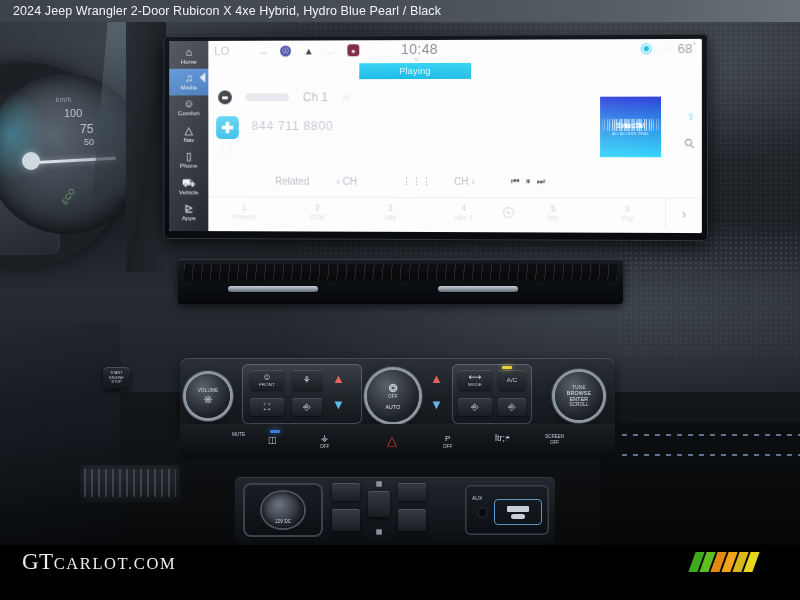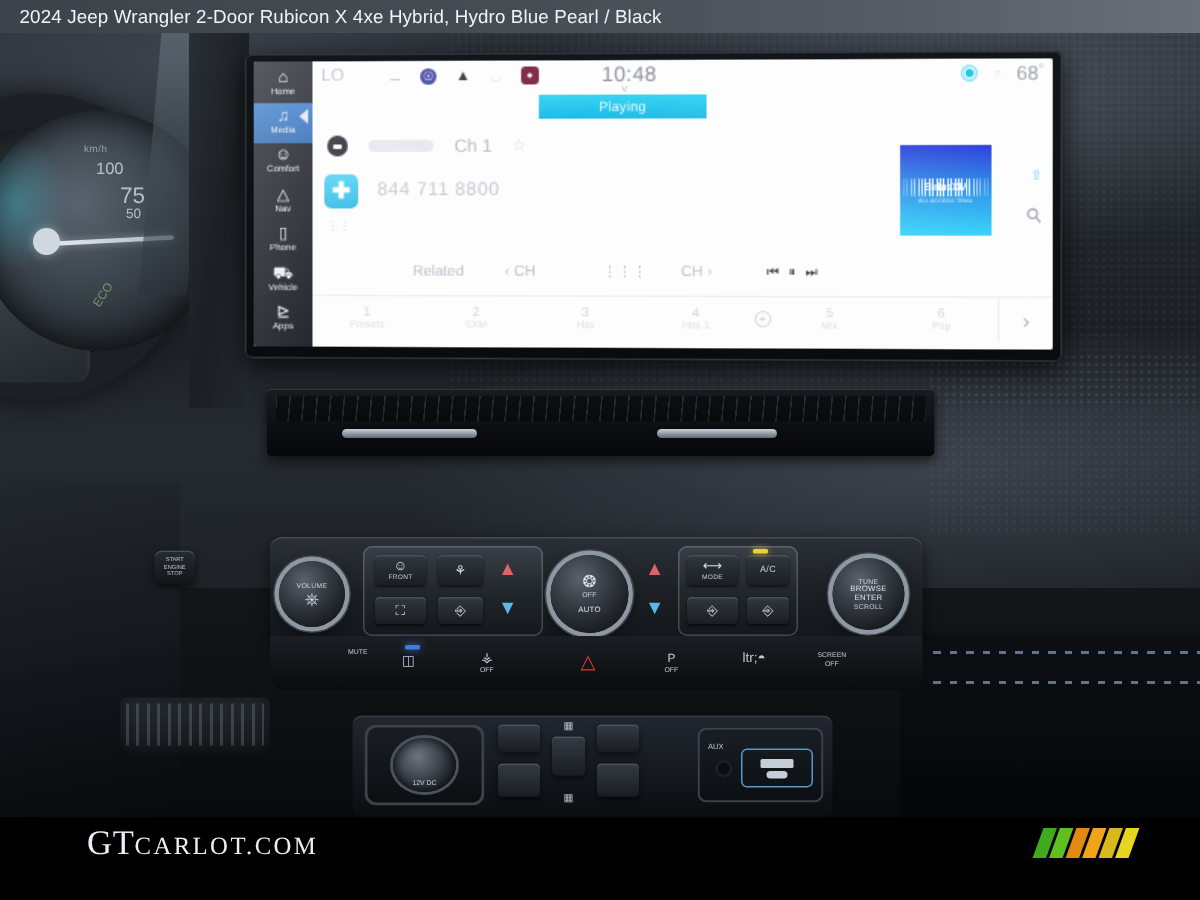--- a/index.html
+++ b/index.html
@@ -418,21 +418,21 @@
   #footer{
     position:absolute; left:0; top:545px; width:800px; height:55px; background:#000;
     z-index:50;
   }
   .wm-strip{
     position:absolute; left:0; top:0; width:800px; height:33px;
     background:linear-gradient(90deg, rgba(0,0,0,.92) 0%, rgba(0,0,0,.55) 28%, rgba(0,0,0,.35) 50%, rgba(0,0,0,.6) 72%, rgba(0,0,0,.95) 100%);
   }
   .wm-logo{
     position:absolute; left:22px; top:4px; color:#eceff2; font-size:23px;
-    letter-spacing:.5px; font-family:"Liberation Serif", serif;margin-left:36px;
+    letter-spacing:.5px; font-family:"Liberation Serif", serif;
   }
   .wm-logo .sm{ font-size:16.5px; letter-spacing:1.6px;}
   .stripes{ position:absolute; right:10px; top:7px; width:98px; height:20px; display:flex; gap:2px;}
   .stripes i{ display:block; width:9px; height:20px; transform:skewX(-20deg);}
   .credit{
     position:absolute; left:22px; top:36px; color:#e8ebee; font-size:12.5px; white-space:nowrap;
   }
   .blur{ filter:blur(.4px); }
 </style>
 </head>
@@ -454,21 +454,21 @@
 
   <div class="stitch" style="left:622px; top:412px; width:178px;"></div>
   <div class="stitch" style="left:622px; top:432px; width:178px;"></div>
 
   <div class="wheelrim"></div>
   <div class="wheelspoke"></div>
   <div class="cluster blur">
     <div class="cl-teal"></div>
     <div class="cl-cap" style="left:70px; top:22px;">km/h</div>
     <div class="cl-num" style="left:78px; top:33px;">100</div>
-    <div class="cl-num" style="left:94px; top:48px; font-size:15px;">75</div>
+    <div class="cl-num" style="left:94px; top:48px; font-size:12px;">75</div>
     <div class="cl-num" style="left:98px; top:63px; font-size:9px;">50</div>
     <div class="needle"></div>
     <div class="hub"></div>
     <div class="cl-eco">ECO</div>
   </div>
   <div class="sidewin"></div>
   <div class="apillar"></div>
 
   <div class="startbtn">
     <span>START</span>

